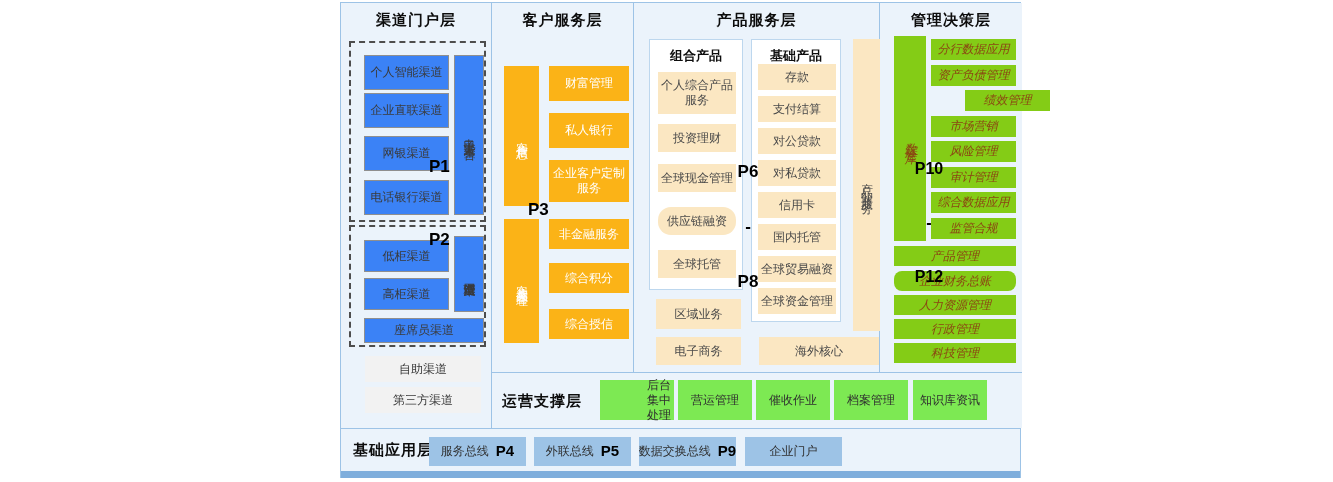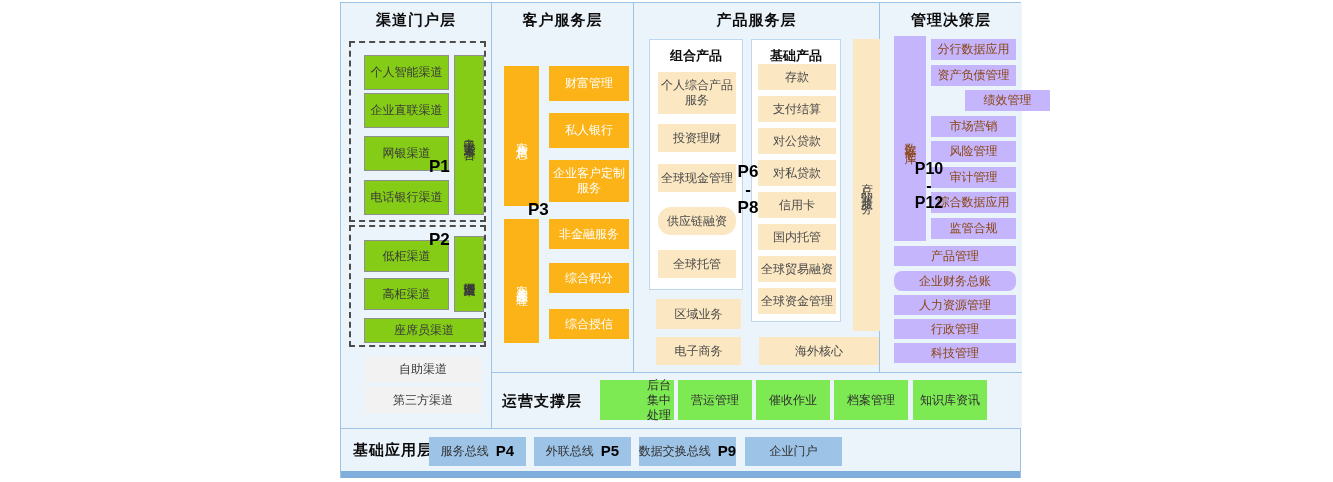--- a/index.html
+++ b/index.html
@@ -9,35 +9,35 @@
     -webkit-font-smoothing:antialiased;
   }
   .diagram{position:absolute;left:340px;top:2px;width:681px;height:476px;
     background:#ffffff;border:1px solid #9DC3E6;box-sizing:border-box;}
   .col{position:absolute;background:#EBF3FB;border-right:1px solid #9DC3E6;box-sizing:border-box;}
   .row{position:absolute;background:#EBF3FB;border-top:1px solid #9DC3E6;box-sizing:border-box;}
   .layer-title{position:absolute;top:8px;left:0;right:0;text-align:center;
     font-weight:bold;font-size:15px;color:#0d0d0d;letter-spacing:1px;}
   .bx{position:absolute;display:flex;align-items:center;justify-content:center;
     text-align:center;box-sizing:border-box;font-size:12px;line-height:1.25;}
-  .white-bx{background:#84cc16;border:1px solid #8f8f8f;color:#3a3a3a;}
+  .white-bx{background:#3b82f6;border:1px solid #8f8f8f;color:#3a3a3a;}
   .gray-bx{background:#F2F2F2;color:#3a3a3a;}
   .orange-bx{background:#FBB317;color:#ffffff;}
   .cream-bx{background:#FBE7C2;color:#4a4a4a;}
-  .yellow-bx{background:#c4b5fd;color:#8B4513;}
+  .yellow-bx{background:#84cc16;color:#8B4513;font-style:italic;}
   .green-bx{background:#7DE953;color:#2f2f2f;}
   .blue-bx{background:#9DC3E6;color:#2f2f2f;white-space:nowrap;}
   .dashed-group{position:absolute;border:2px dashed #4d4d4d;box-sizing:border-box;}
   .panel{position:absolute;background:#ffffff;border:1px solid #BDD7EE;box-sizing:border-box;}
   .panel-title{text-align:center;font-weight:bold;font-size:13px;color:#0d0d0d;padding-top:7px;}
   .vtext{writing-mode:vertical-rl;letter-spacing:2px;}
   .p-label{position:absolute;font-weight:bold;color:#000;z-index:6;line-height:1.1;
     text-align:center;font-size:17px;}
   .p-stack{position:absolute;z-index:6;display:flex;flex-direction:column;align-items:center;
-    font-weight:bold;color:#000;line-height:1.05;}
+    font-weight:bold;color:#000;line-height:1.05;gap:37px;}
   .side-label{position:absolute;font-weight:bold;font-size:15px;color:#0d0d0d;
     top:50%;transform:translateY(-50%);letter-spacing:1px;}
   .strip{position:absolute;left:0;top:468px;width:679px;height:7px;background:#7FAEDC;}
   .fbox-p{font-weight:bold;font-size:15px;color:#000;margin-left:7px;}
 </style>
 </head>
 <body>
 
 <div class="diagram">
 

